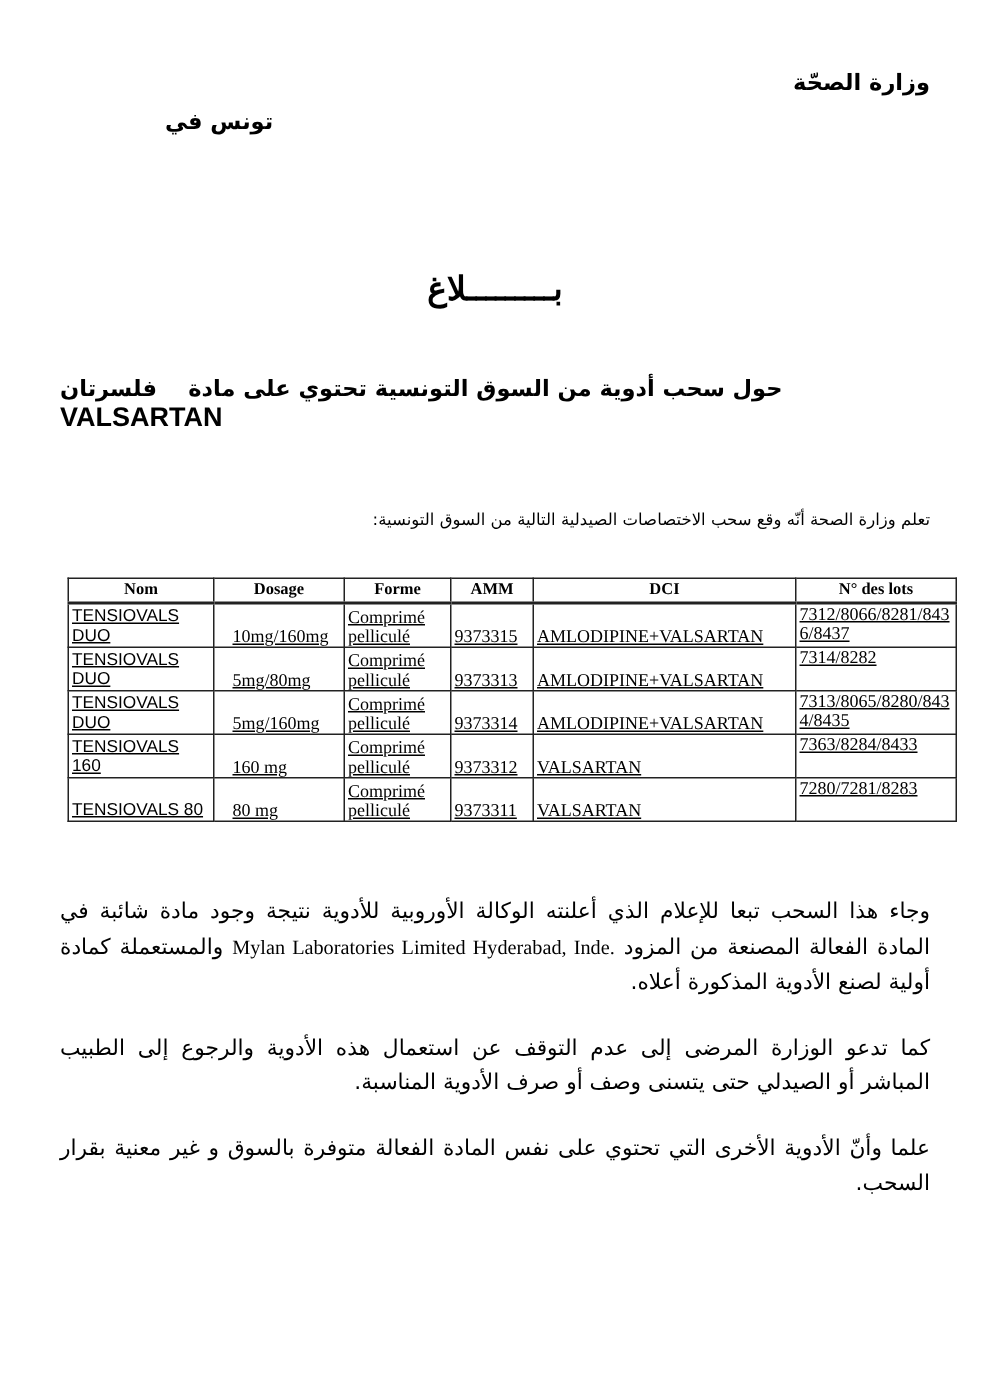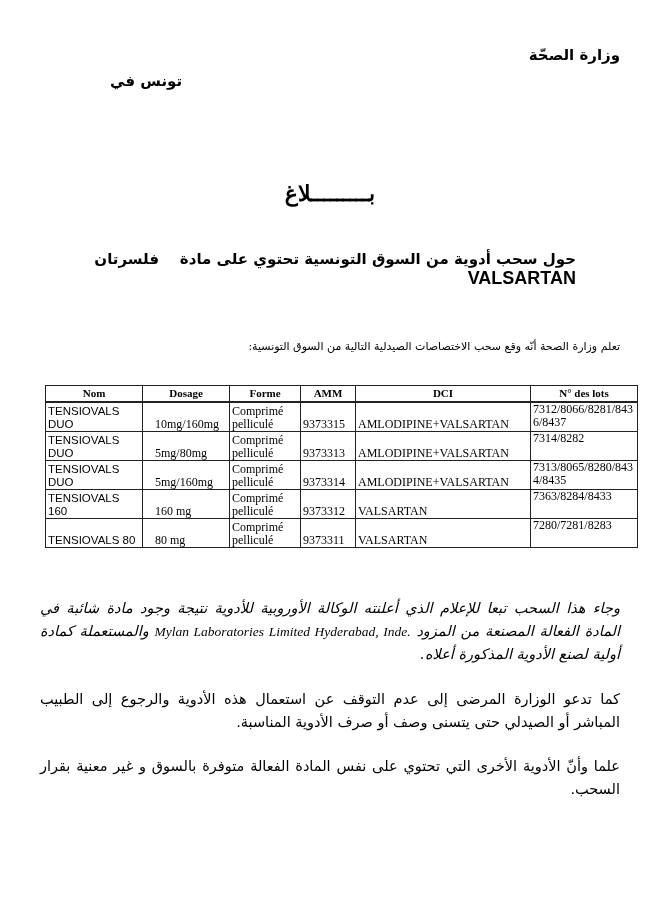--- a/index.html
+++ b/index.html
@@ -45,24 +45,25 @@
       text-align: center;
       font-family: "DejaVu Serif", serif;
       font-weight: bold;
       font-size: 22px;
     }
     .subject {
       position: absolute;
       top: 250px;
       left: 0;
       width: 576px;
-      text-align: right;
+      text-align: left;
       font-family: "DejaVu Sans", sans-serif;
       font-weight: bold;
       font-size: 15px;
+      padding-left: 40px;
     }
     .subject .latin {
       font-family: "Liberation Sans", sans-serif;
       font-weight: bold;
       font-size: 18px;
     }
     .intro {
       position: absolute;
       top: 340px;
       right: 40px;
@@ -89,20 +90,21 @@
     table.lots th {
       font-weight: bold;
       text-align: center;
       font-size: 11px;
       height: 15px;
       vertical-align: middle;
       border-bottom: 2px solid #222;
     }
     table.lots td {
       height: 28px;
+      text-decoration: underline;
     }
     table.lots td.nom {
       font-family: "Liberation Sans", sans-serif;
       font-size: 11.5px;
       width: 92px;
     }
     table.lots td.dosage { width: 72px; padding-left: 12px; }
     table.lots td.forme { width: 66px; margin-top: 48px; }
     table.lots td.amm { width: 50px; }
     table.lots td.dci {
@@ -116,21 +118,21 @@
     .para {
       position: absolute;
       left: 40px;
       width: 580px;
       text-align: justify;
       text-align-last: right;
       font-family: "DejaVu Sans", sans-serif;
       font-size: 14.5px;
       line-height: 23px;
     }
-    .p1 { top: 597px; font-style: italic; }
+    .p1 { top: 597px; }
     .p2 { top: 688px; }
     .p3 { top: 755px; }
     .inline-latin {
       font-family: "Liberation Serif", serif;
       font-size: 13.5px;
       direction: ltr;
       unicode-bidi: embed;
     }
   </style>
 </head>

